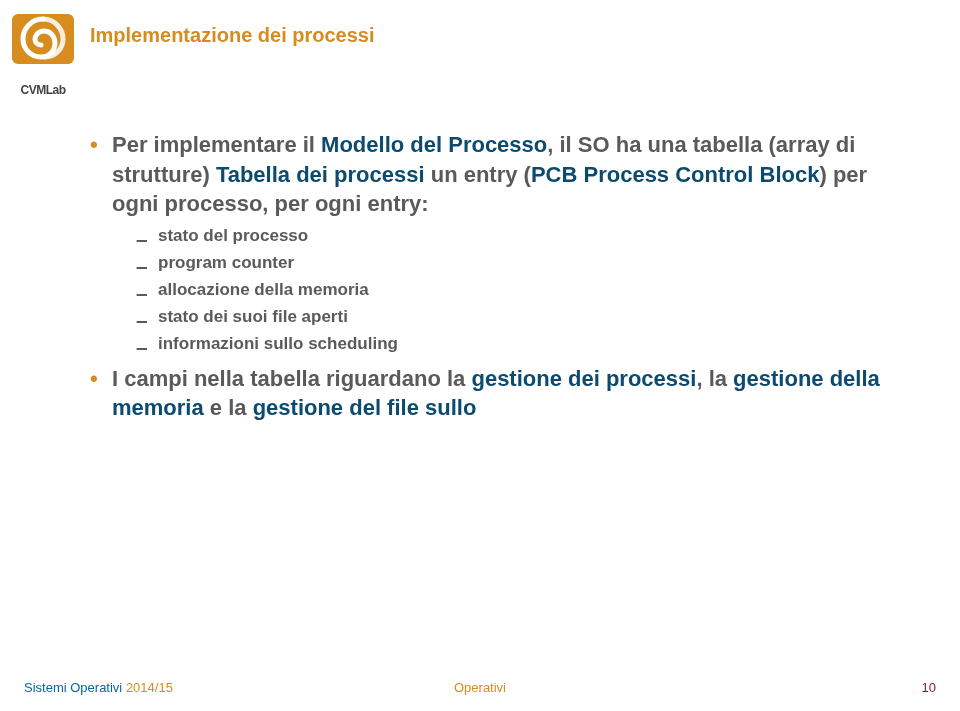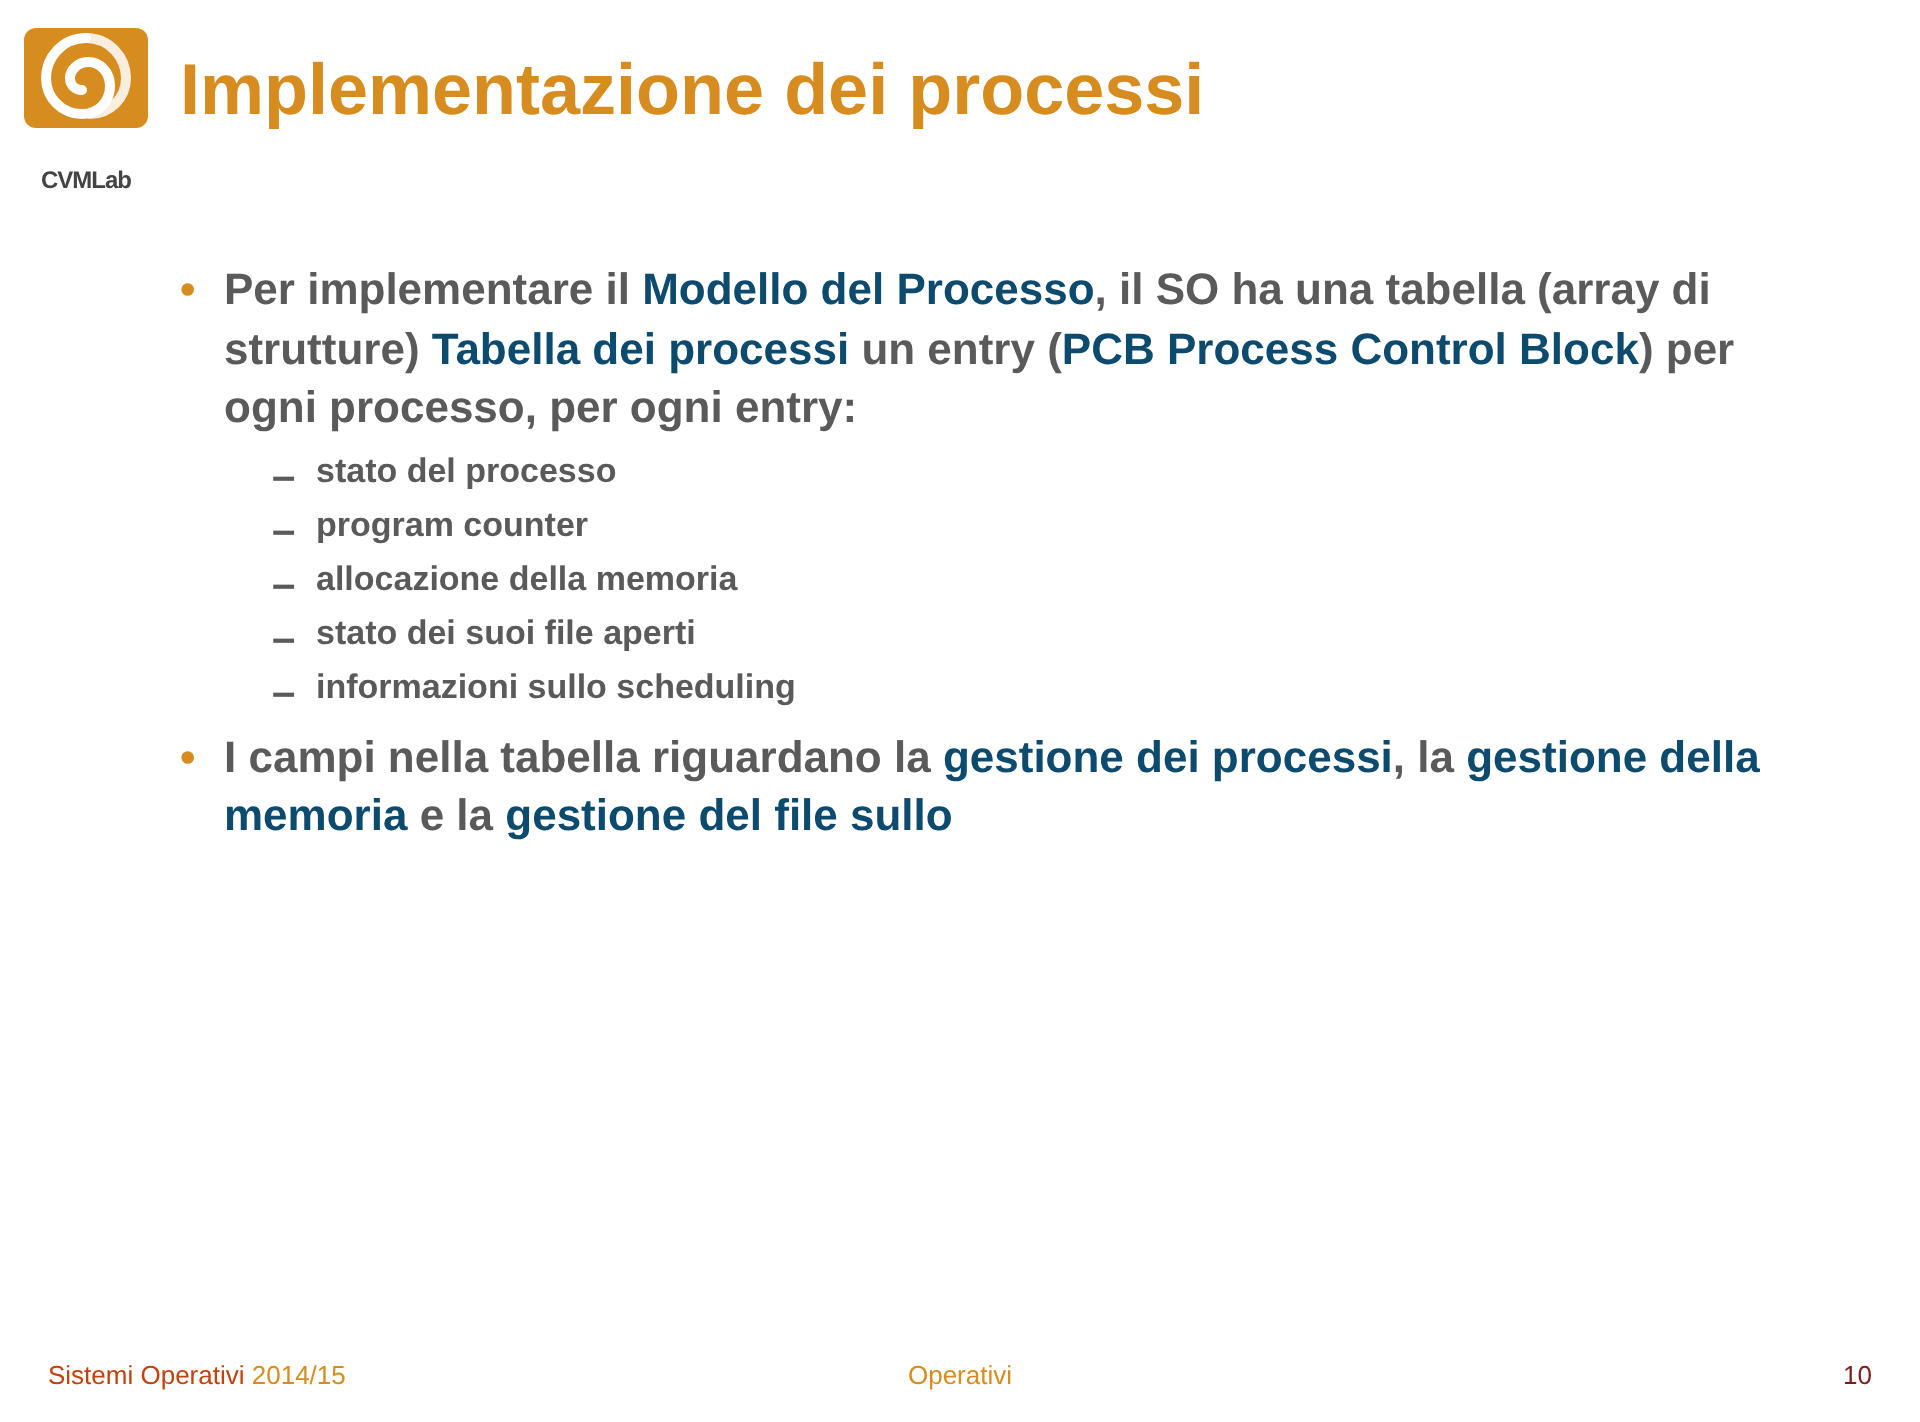--- a/index.html
+++ b/index.html
@@ -39,21 +39,21 @@
     font-size: 12px;
     font-weight: bold;
     color: #444;
     margin-top: 19px;
     letter-spacing: -0.5px;
   }
   .title {
     position: absolute;
     top: 24px;
     left: 90px;
-    font-size: 36px;
+    font-size: 20px;
     font-weight: bold;
     color: #D68C1E;
   }
   .content {
     position: absolute;
     top: 130px;
     left: 90px;
     right: 60px;
     color: #5a5a5a;
     font-size: 22px;
@@ -104,21 +104,21 @@
     left: 0;
     right: 0;
     height: 20px;
     font-size: 13px;
   }
   .footer-left {
     position: absolute;
     left: 24px;
     bottom: 0;
   }
-  .footer-left .fl1 { color: #c2410c; }
+  .footer-left .fl1 { color: #0369a1; }
   .footer-left .fl2 { color: #D68C1E; }
   .footer-center {
     position: absolute;
     left: 50%;
     transform: translateX(-50%);
     bottom: 0;
     color: #D68C1E;
   }
   .footer-right {
     position: absolute;

